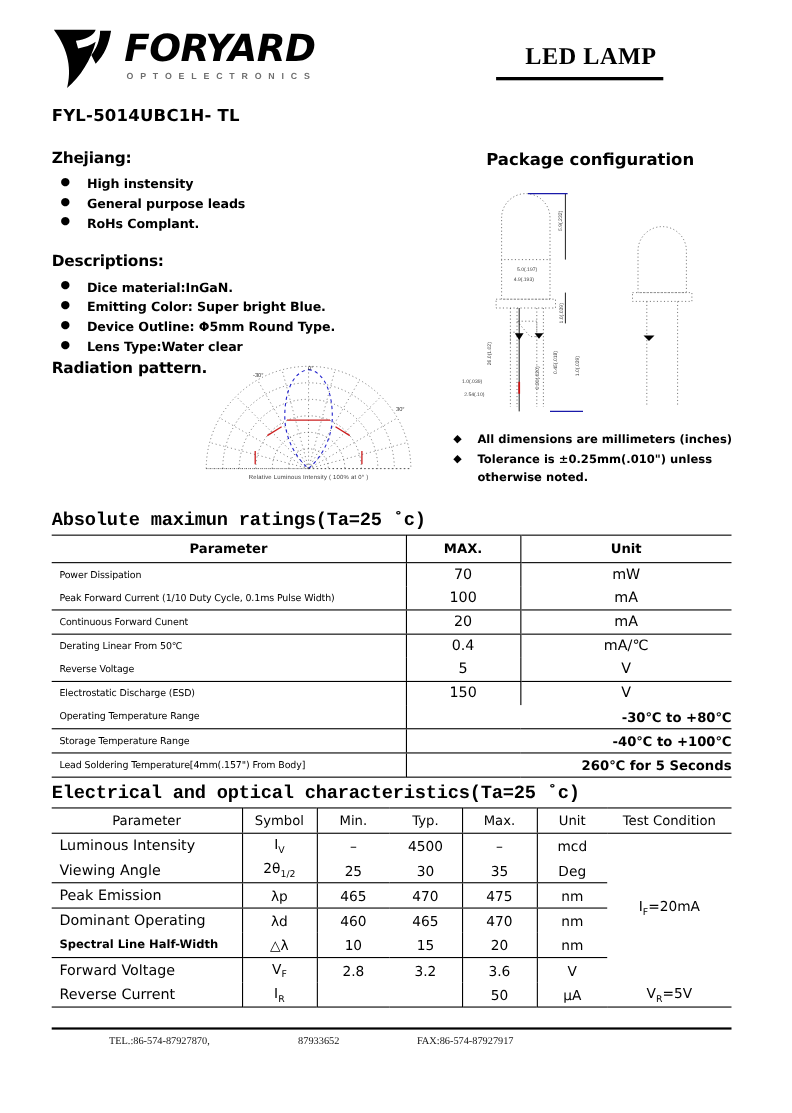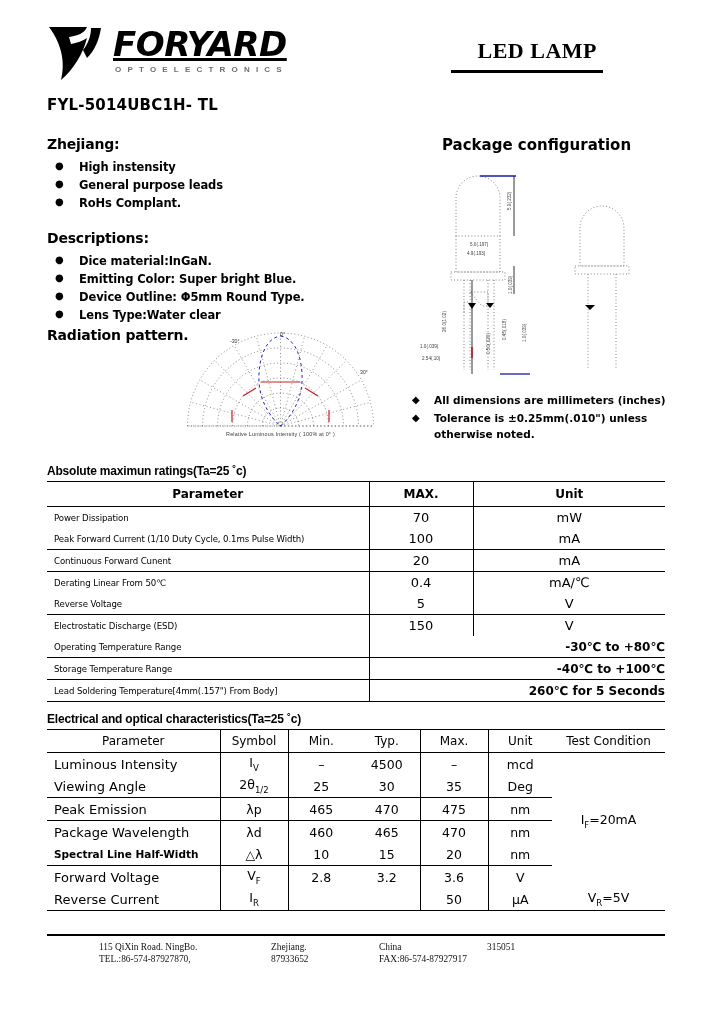--- a/index.html
+++ b/index.html
@@ -43,21 +43,20 @@
   .logo-word {
     position: absolute;
     left: 68px; top: 4px;
     font-family: "DejaVu Sans", sans-serif;
     font-weight: bold;
     font-style: italic;
     font-size: 34px;
     letter-spacing: -0.5px;
     line-height: 36px;
     color: #000;
-    text-decoration: underline;
   }
   .logo-sub {
     position: absolute;
     left: 70px; top: 43px;
     font-family: "Liberation Sans", sans-serif;
     font-size: 8px;
     font-weight: bold;
     letter-spacing: 6.2px;
     color: #555;
     opacity: .85;
@@ -181,23 +180,23 @@
   }
   .notes li::before {
     content: "\25C6";
     position: absolute;
     left: 8px; top: 0px;
     font-size: 10px;
   }
 
   
   .tbl-caption {
-    font-size: 12px;
-    font-weight: bold;
-    font-family: Liberation Sans, sans-serif;
+    font-size: 17px;
+    font-weight: bold;
+    font-family: Liberation Mono, monospace;
     letter-spacing: -.2px;
     margin-bottom: 3px;
   }
   .tbl-block-1 {
     position: absolute;
     left: 47px; top: 464px;
     width: 618px;
   }
   .tbl-block-2 {
     position: absolute;
@@ -548,21 +547,21 @@
         </tr>
         <tr class="rowline">
           <td class="param">Peak Emission</td>
           <td class="vl"><span>λp</span></td>
           <td class="vl">465</td>
           <td>470</td>
           <td class="vl">475</td>
           <td class="vl">nm</td>
         </tr>
         <tr>
-          <td class="param">Package Wavelength</td>
+          <td class="param">Dominant Operating</td>
           <td class="vl"><span>λd</span></td>
           <td class="vl">460</td>
           <td>465</td>
           <td class="vl">470</td>
           <td class="vl">nm</td>
         </tr>
         <tr class="rowline">
           <td class="param small">Spectral Line Half-Width</td>
           <td class="vl"><span>△λ</span></td>
           <td class="vl">10</td>
@@ -588,21 +587,18 @@
           <td><span>V</span><sub>R</sub><span>=5V</span></td>
         </tr>
       </tbody>
     </table>
   </div>
 
   <div class="footer">
     <div class="footer-rule"></div>
     <div class="footer-lines">
       <div>
-        <span class="cell fc1">115 QiXin Road. NingBo.</span><span class="cell fc2">Zhejiang.</span><span class="cell fc2">China</span><span>315051</span>
-      </div>
-      <div>
         <span class="cell fc1">TEL.:86-574-87927870,</span><span class="cell fc2">87933652</span><span>FAX:86-574-87927917</span>
       </div>
     </div>
   </div>
 
 </div>
 
 </body></html>

